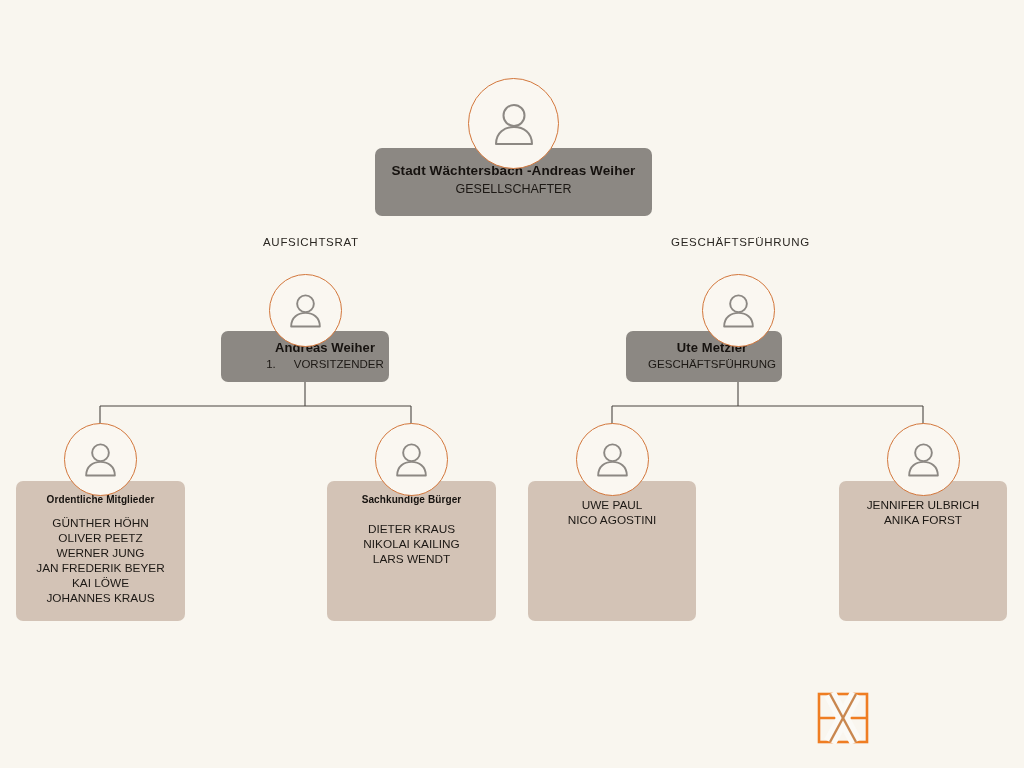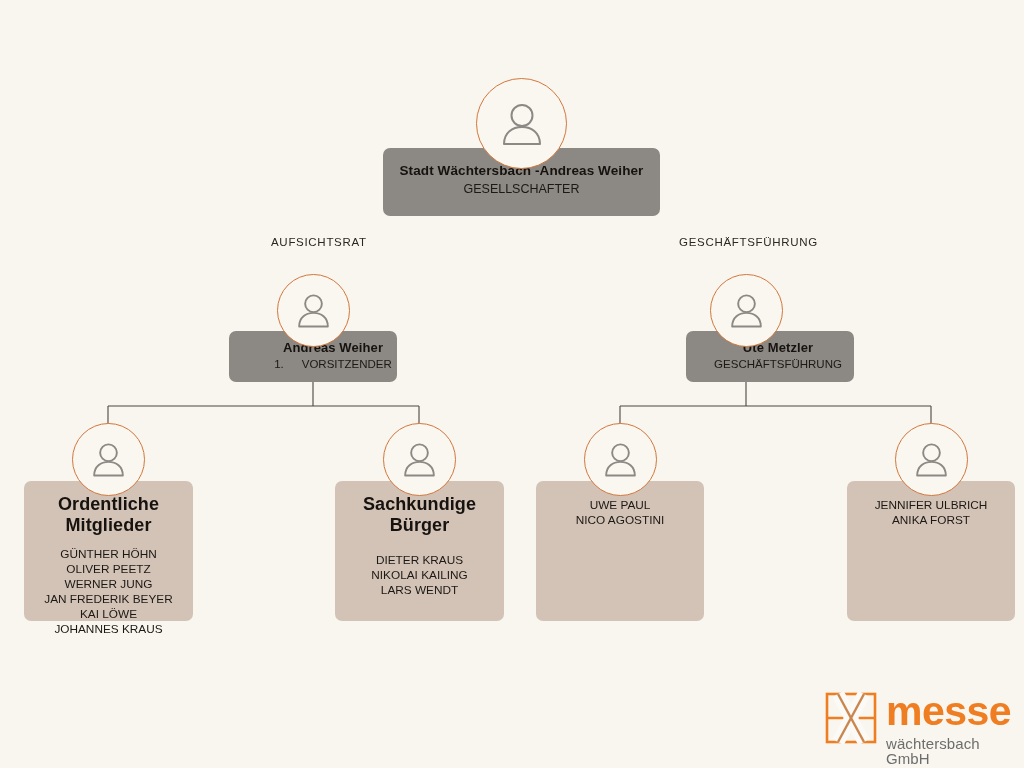--- a/index.html
+++ b/index.html
@@ -10,21 +10,20 @@
     width: 1024px;
     height: 768px;
     background: #f9f6ef;
     font-family: "Liberation Sans", sans-serif;
     overflow: hidden;
     position: relative;
   }
   .canvas {
     position: absolute;
     inset: 0;
-    margin-left: 8px;
   }
 
   
   .connectors {
     position: absolute;
     left: 0; top: 0;
     width: 1024px; height: 768px;
     pointer-events: none;
   }
 
@@ -95,30 +94,30 @@
   
   #l2-left-card {
     left: 221px; top: 331px;
     width: 168px; height: 51px; padding-left: 40px;
   }
   #l2-left-card .card-title { font-size: 13px; padding-top: 9px; }
   #l2-left-card .card-sub { font-size: 11.5px; padding-top: 3px; }
   #l2-left-avatar { left: 269px; top: 274px; width: 73px; height: 73px; }
 
   #l2-right-card {
-    left: 678px; top: 331px;
-    width: 168px; height: 51px; padding-left: 16px;
+    left: 626px; top: 331px;
+    width: 156px; height: 51px; padding-left: 16px;
   }
   #l2-right-card .card-title { font-size: 13px; padding-top: 9px; }
   #l2-right-card .card-sub { font-size: 11.5px; padding-top: 3px; }
   #l2-right-avatar { left: 702px; top: 274px; width: 73px; height: 73px; }
 
   
   .leaf-card { top: 481px; height: 140px; }
-  .leaf-card .card-title { font-size: 18px; padding-top: 13px; }
+  .leaf-card .card-title { font-size: 10px; padding-top: 13px; }
   .leaf-card .name-list { font-size: 11.8px; padding-top: 11px; }
 
   #leaf-1 { left: 16px;  width: 169px; }
   #leaf-2 { left: 327px; width: 169px; }
   #leaf-3 { left: 528px; width: 168px; }
   #leaf-4 { left: 839px; width: 168px; }
 
   #leaf-2 .name-list, #leaf-3 .name-list, #leaf-4 .name-list { padding-top: 17px; }
 
   .leaf-avatar { top: 423px; width: 73px; height: 73px; }
@@ -275,19 +274,15 @@
 
   <div id="logo">
     <svg id="logo-mark" viewBox="0 0 52 52">
       <rect x="2" y="2" width="48" height="48" fill="none" stroke="#ef7d22" stroke-width="2.6"></rect>
       <path d="M2 26 L50 26" stroke="#ef7d22" stroke-width="2.6"></path>
       <path d="M13 2 L39 50" fill="none" stroke="#fbfaf6" stroke-width="13"></path>
       <path d="M39 2 L13 50" fill="none" stroke="#fbfaf6" stroke-width="13"></path>
       <path d="M13 2 L39 50" fill="none" stroke="#c9874f" stroke-width="2.4"></path>
       <path d="M39 2 L13 50" fill="none" stroke="#c9874f" stroke-width="2.4"></path>
     </svg>
-    <div id="logo-text">
-      <div id="logo-wordmark">messe</div>
-      <div id="logo-tagline">wächtersbach GmbH</div>
-    </div>
   </div>
 
 </div>
 
 </body></html>

